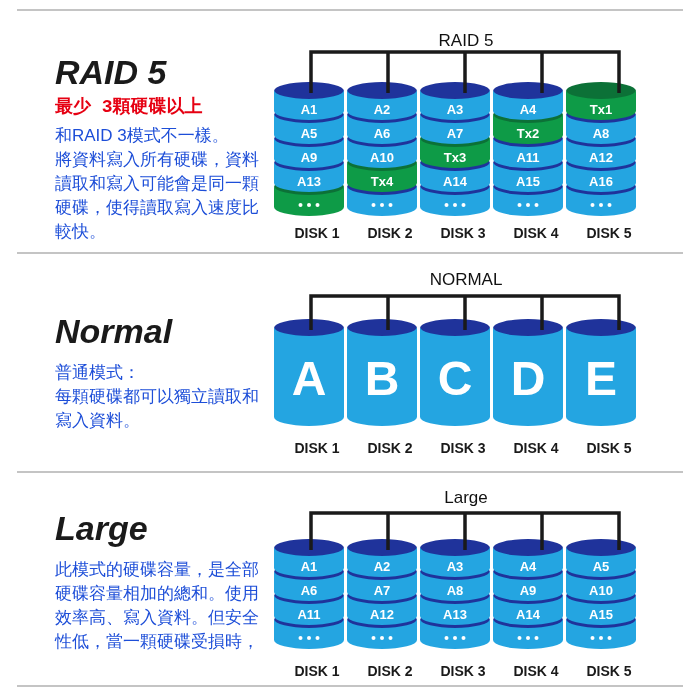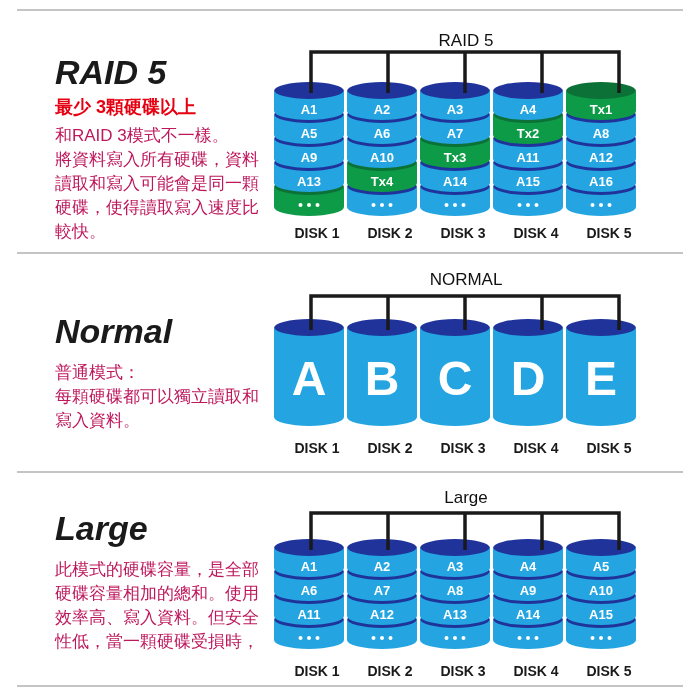--- a/index.html
+++ b/index.html
@@ -10,25 +10,25 @@
   .divider{position:absolute;left:17px;width:666px;height:2px;background:#c4c4c4;}
   .sec{position:absolute;left:0;width:700px;}
   .left{position:absolute;left:55px;top:0;width:228px;}
   .title{
     font-size:34px;line-height:40px;font-weight:800;font-style:italic;
     color:#1a1a1a;margin:0;letter-spacing:0;
   }
   .sec-raid5 .title{margin-top:42px;}
   .sec-normal .title{margin-top:58px;}
   .sec-large .title{margin-top:36px;}
-  .subtitle{font-size:18px;line-height:22px;font-weight:bold;margin-top:4px;}
+  .subtitle{font-size:18px;line-height:22px;font-weight:bold;margin-top:4px;font-family:Liberation Mono, monospace;}
   .desc{margin-top:6px;}
   .sec-normal .desc{margin-top:10px;}
   .sec-large .desc{margin-top:10px;}
-  .dline{font-size:17px;line-height:24px;color:#be185d;}
+  .dline{font-size:17px;line-height:24px;color:#1d4ed8;}
   .diagram{position:absolute;left:276px;top:0;width:380px;height:100%;}
   .dlabel{position:absolute;left:0;width:380px;text-align:center;font-size:17px;color:#111;}
   .sec-raid5 .dlabel{top:21px;}
   .sec-normal .dlabel{top:17px;}
   .sec-large .dlabel{top:16px;}
   .connector{position:absolute;left:0;}
   .sec-raid5 .connector{top:40px;}
   .sec-normal .connector{top:41px;}
   .sec-large .connector{top:39px;}
   .disks{position:absolute;left:0;display:flex;gap:7px;}

